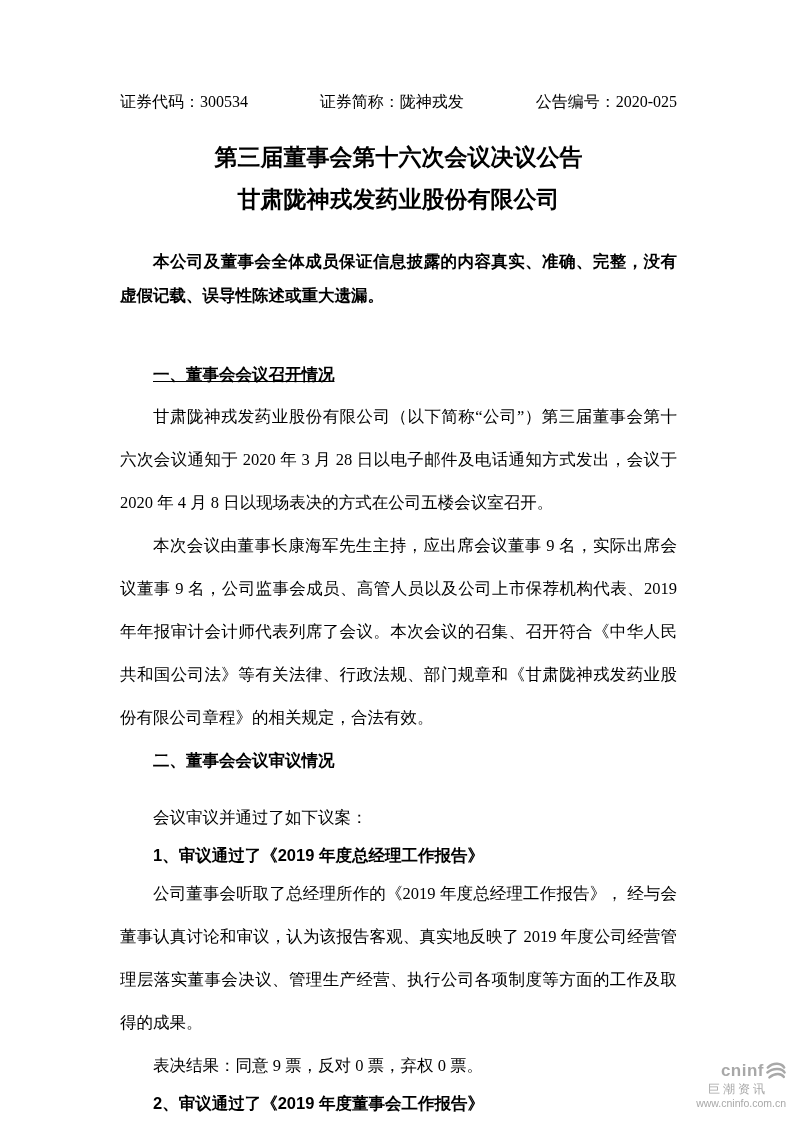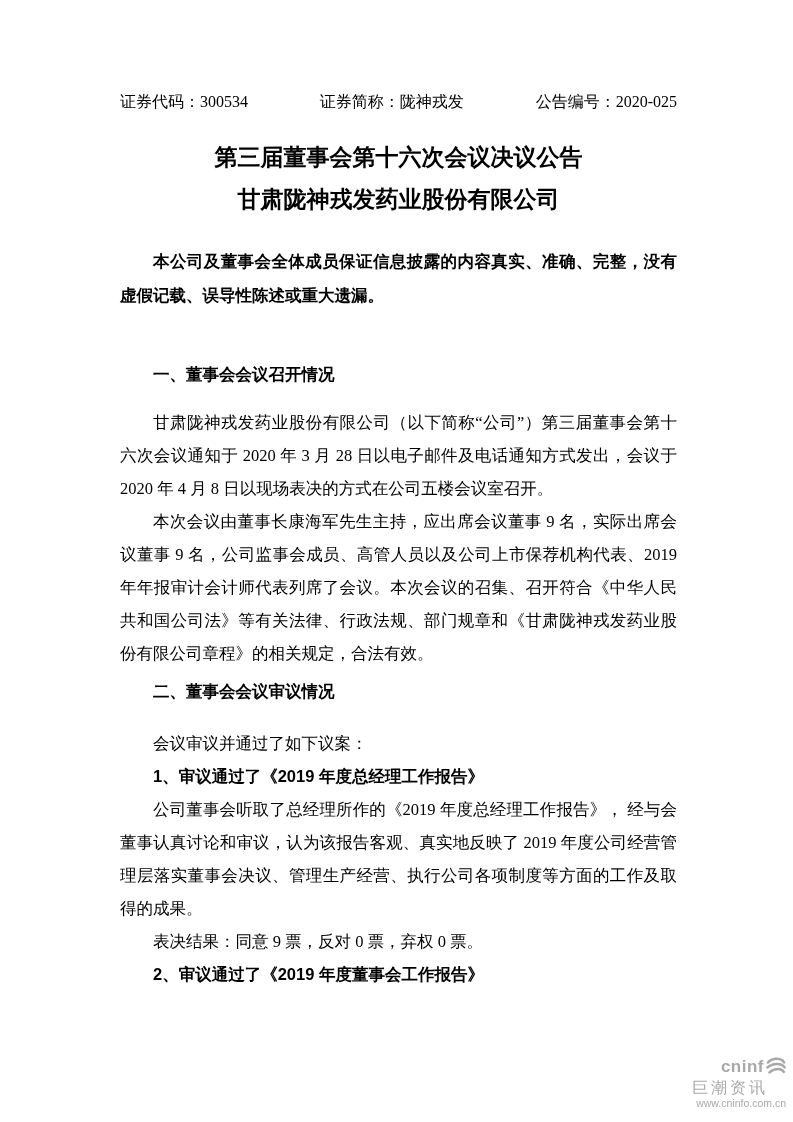--- a/index.html
+++ b/index.html
@@ -41,32 +41,32 @@
     text-indent: 2em;
     text-align: justify;
   }
   .h-sec {
     font-family: "Liberation Sans", "DejaVu Sans", sans-serif;
     font-weight: bold;
     font-size: 16.5px;
     line-height: 33px;
     text-indent: 2em;
   }
-  .h-sec.first { margin-top: 46px; margin-bottom: 15px; }
+  .h-sec.first { margin-top: 46px; margin-bottom: 4px; text-decoration: underline; }
   .h-sec.second { margin-top: 5px; margin-bottom: 19px; }
   .h-item {
     font-family: "Liberation Sans", "DejaVu Sans", sans-serif;
     font-weight: bold;
     font-size: 16.5px;
     line-height: 33px;
     text-indent: 2em;
   }
   .para {
     font-size: 16.5px;
-    line-height: 33px;
+    line-height: 43px;
     text-indent: 2em;
     text-align: justify;
     margin: 0;
   }
   .watermark {
     position: absolute;
     right: 7px;
     bottom: 12px;
     text-align: right;
     color: #a8a8a8;
@@ -78,21 +78,21 @@
     align-items: center;
     justify-content: flex-end;
     gap: 2px;
   }
   .wm-brand {
     font-weight: bold;
     font-size: 17px;
     letter-spacing: 0.5px;
   }
   .wm-cn {
-    font-size: 16px;
+    font-size: 12px;
     letter-spacing: 3px;
     margin-top: 1px;
     margin-right: 18px;
   }
   .wm-url {
     font-size: 10.5px;
     margin-top: 2px;
   }
 </style>
 </head>

